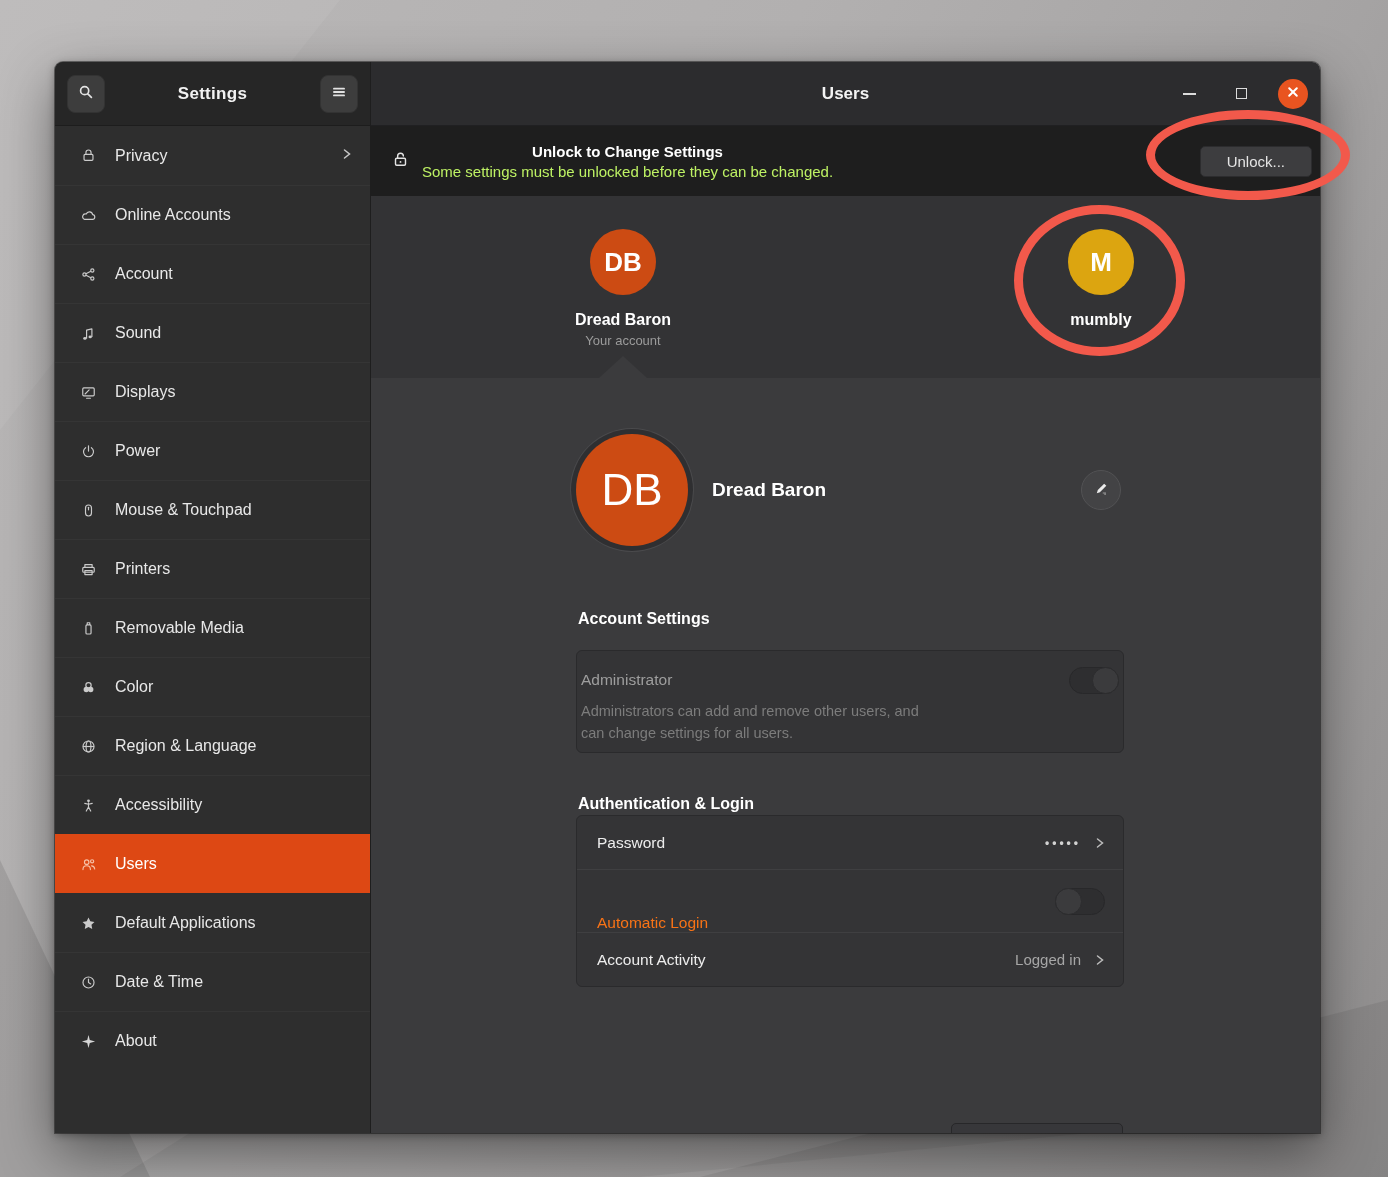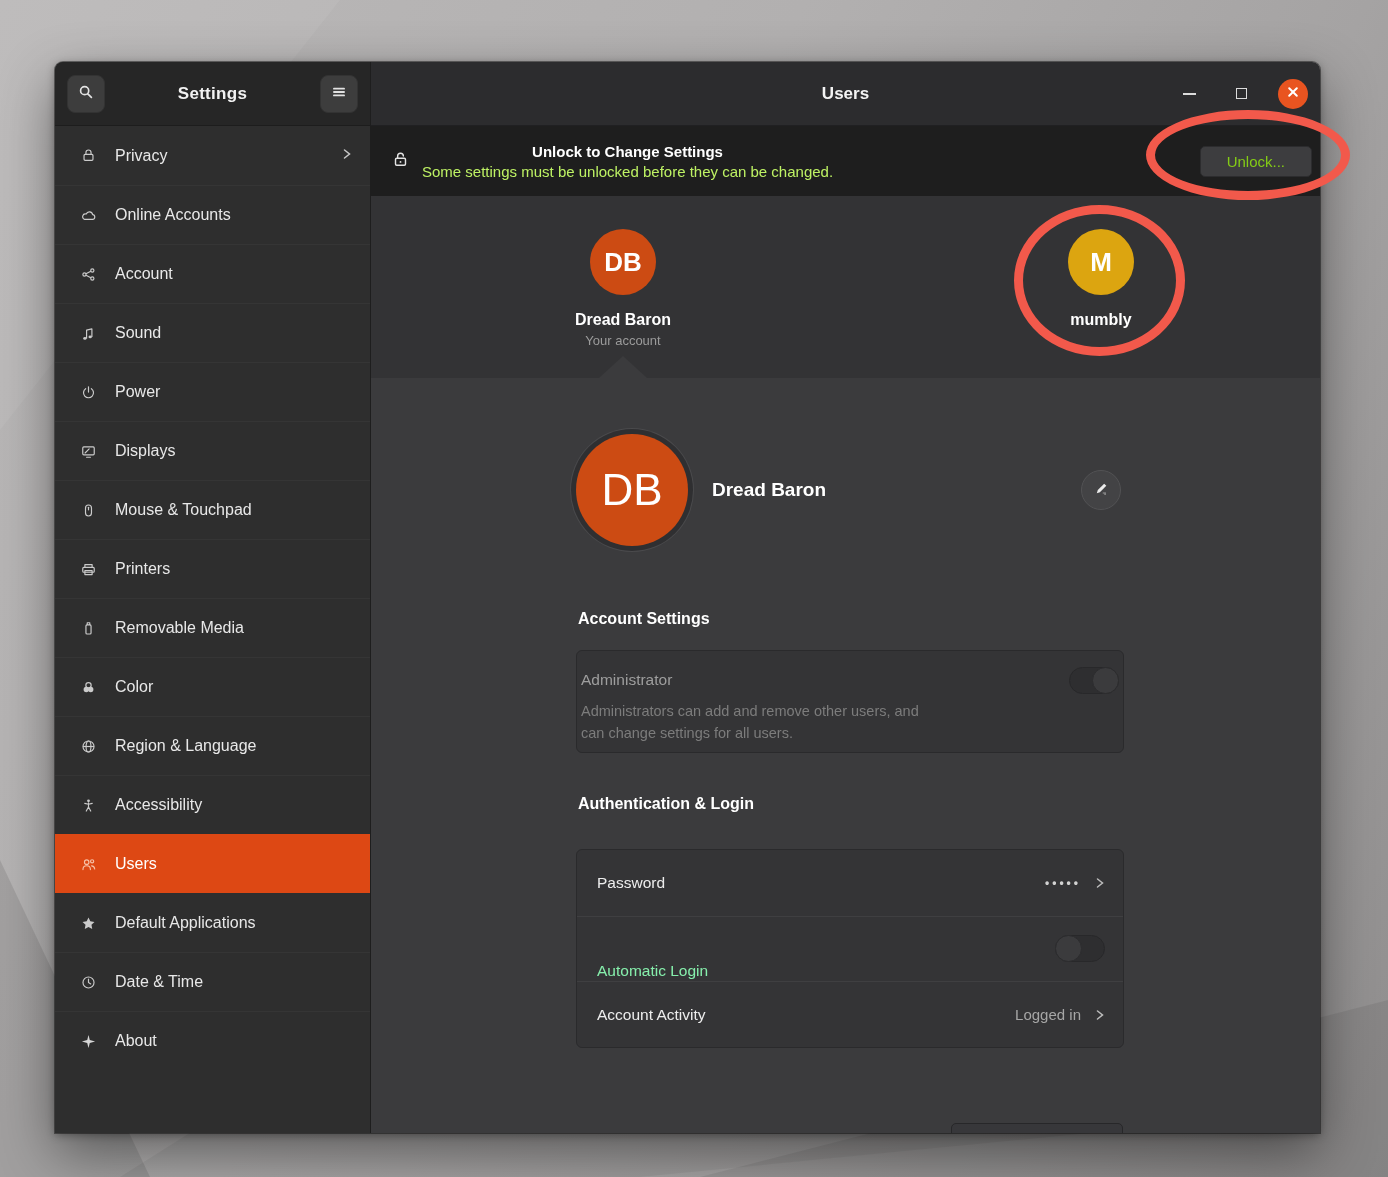--- a/index.html
+++ b/index.html
@@ -45,21 +45,21 @@
   .wc-max { width:11px; height:11px; border:1.6px solid #dcdcdc; }
   .wc-close { width:30px; height:30px; border-radius:50%; background:#E95420;
     display:flex; align-items:center; justify-content:center; }
 
   .banner { height:70px; background:#1e1e1e; display:flex; align-items:center;
     padding:0 8px 0 20px; flex:none; }
   .banner-text { margin-left:12px; }
   .banner-title { color:#ffffff; font-size:15px; font-weight:bold;text-align:center; }
   .banner-sub { color:#bef264; font-size:15px; margin-top:3px; }
   .unlock-btn { margin-left:auto; background:#3d3d3f; border:1px solid #2c2c2e; border-radius:5px;
-    color:#84cc16; font-size:15px; padding:6px 26px; cursor:pointer; }
+    color:#e5e5e5; font-size:15px; padding:6px 26px; cursor:pointer; }
 
   .carousel { height:182px; background:#333335; position:relative; flex:none; }
   .user-tile { position:absolute; top:33px; width:180px; margin-left:-90px;
     display:flex; flex-direction:column; align-items:center; cursor:pointer; }
   .avatar-sm { width:66px; height:66px; border-radius:50%; display:flex; align-items:center;
     justify-content:center; color:#fff; font-size:26px; font-weight:bold; }
   .avatar-db { background:#CC4B13; }
   .avatar-m  { background:#DCA510; }
   .user-name { margin-top:16px; color:#ffffff; font-size:16px; font-weight:bold; }
   .user-sub  { margin-top:4px; color:#9b9b9b; font-size:13px; }
@@ -88,26 +88,26 @@
   .admin-desc { color:#7c7c7c; font-size:14.5px; line-height:1.5; margin-top:7px; }
 
   .switch { width:50px; height:27px; border-radius:14px; background:#2c2c2e;
     border:1px solid #242426; position:relative; margin-left:auto; cursor:pointer; flex:none; }
   .switch .knob { position:absolute; top:-1px; width:27px; height:27px; border-radius:50%;
     background:#3e3e40; border:1px solid #2a2a2c; }
   .switch.on .knob { right:-1px; }
   .switch.off .knob { left:-1px; }
   .switch.dim { opacity:.75; }
 
-  .card-auth { top:471px; height:199px; display:flex; flex-direction:column; }
+  .card-auth { top:437px; height:172px; display:flex; flex-direction:column; }
   .auth-row { height:66px; display:flex; align-items:center; padding:0 18px 0 20px;
     border-top:1px solid rgba(255,255,255,.055); cursor:pointer; }
   .auth-row:first-child { border-top:none; }
   .row-label { font-size:15.5px; color:#ededed; }
-  .row-label.disabled { color:#86efac;margin-top:44px; }
+  .row-label.disabled { color:#f97316;margin-top:44px; }
   .row-value { margin-left:auto; color:#a6a6a6; font-size:15px; }
   .pw-dots { margin-left:auto; color:#d2d2d2; font-size:12px; letter-spacing:3px; font-weight:bold; }
   .row-chevron { margin-left:14px; display:flex; }
 
   .remove-btn { position:absolute; left:580px; top:697px; width:172px; height:38px;
     background:#37373a; border:1px solid #272729; border-radius:5px;
     color:#d9d9d9; font-size:15px; cursor:pointer;margin-top:48px; }
 
   
   .annot { position:absolute; border:9px solid #F2594B; border-radius:50%;
@@ -191,37 +191,37 @@
             <path d="M6.2 12.6V4.8l5-1.2v7.6"></path>
             <ellipse cx="4.6" cy="12.6" rx="1.6" ry="1.3" fill="#cbcbcb" stroke="none"></ellipse>
             <ellipse cx="9.6" cy="11.2" rx="1.6" ry="1.3" fill="#cbcbcb" stroke="none"></ellipse>
           </svg>
         </span>
         <span class="side-label">Sound</span>
       </div>
 
       <div class="side-item">
         <span class="side-icon">
-          <svg width="17" height="17" viewBox="0 0 16 16" fill="none" stroke="#cbcbcb" stroke-width="1.1" stroke-linecap="round">
-            <path d="M8 2.6v5"></path>
-              <path d="M5.3 4.4a4.7 4.7 0 1 0 5.4 0"></path>
-          </svg>
-        </span>
-        <span class="side-label">Power</span>
-      </div>
-
-      <div class="side-item">
-        <span class="side-icon">
           <svg width="17" height="17" viewBox="0 0 16 16" fill="none" stroke="#cbcbcb" stroke-width="1.1" stroke-linecap="round" stroke-linejoin="round">
             <rect x="2.6" y="3.6" width="10.8" height="7.6" rx="1"></rect>
               <path d="M6.2 13.4h3.6"></path>
               <path d="M4.8 9.4l3.8-3.8"></path>
           </svg>
         </span>
         <span class="side-label">Displays</span>
+      </div>
+
+      <div class="side-item">
+        <span class="side-icon">
+          <svg width="17" height="17" viewBox="0 0 16 16" fill="none" stroke="#cbcbcb" stroke-width="1.1" stroke-linecap="round">
+            <path d="M8 2.6v5"></path>
+              <path d="M5.3 4.4a4.7 4.7 0 1 0 5.4 0"></path>
+          </svg>
+        </span>
+        <span class="side-label">Power</span>
       </div>
 
       <div class="side-item">
         <span class="side-icon">
           <svg width="17" height="17" viewBox="0 0 16 16" fill="none" stroke="#cbcbcb" stroke-width="1.1" stroke-linecap="round">
             <rect x="5.2" y="2.8" width="5.6" height="10.4" rx="2.8"></rect>
               <path d="M8 5v2.4"></path>
           </svg>
         </span>
         <span class="side-label">Mouse &amp; Touchpad</span>

